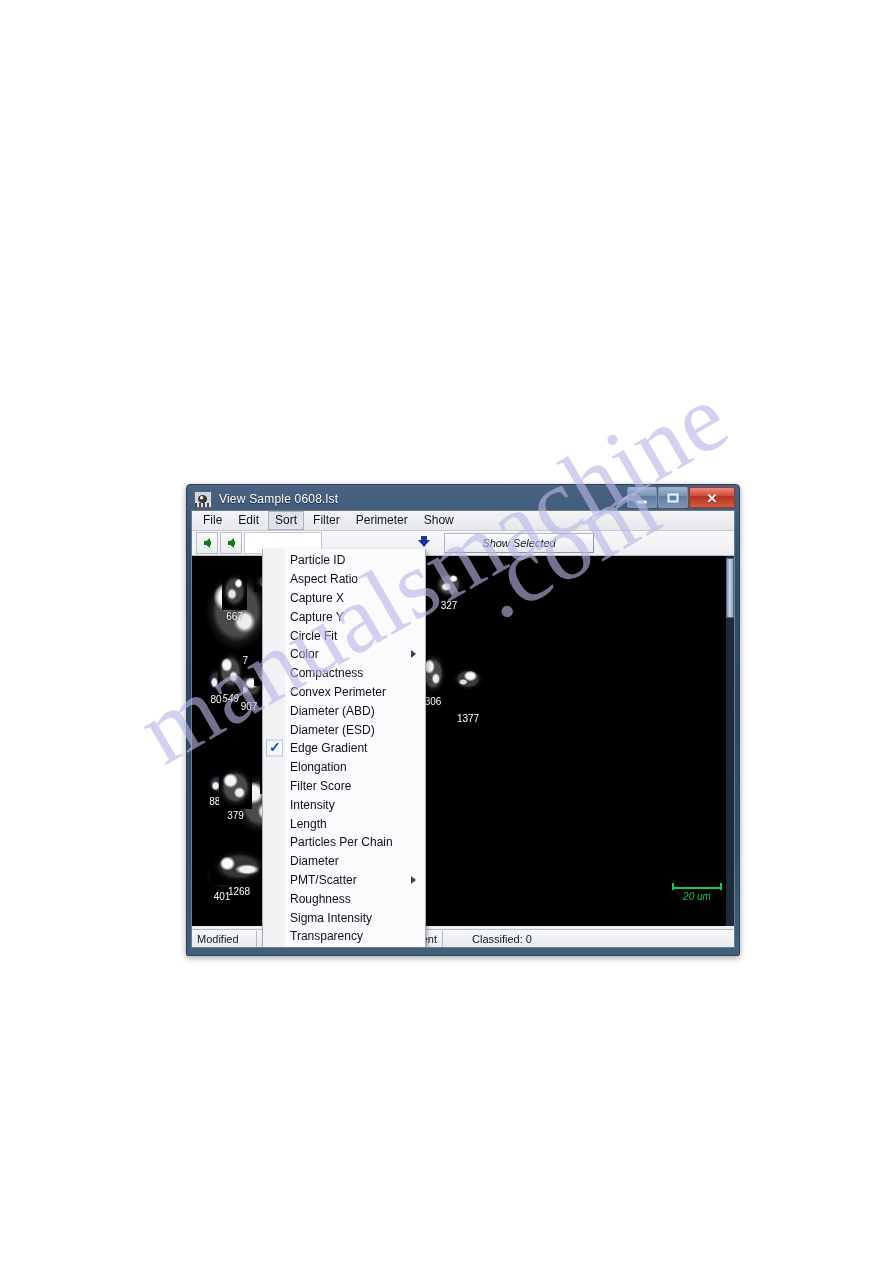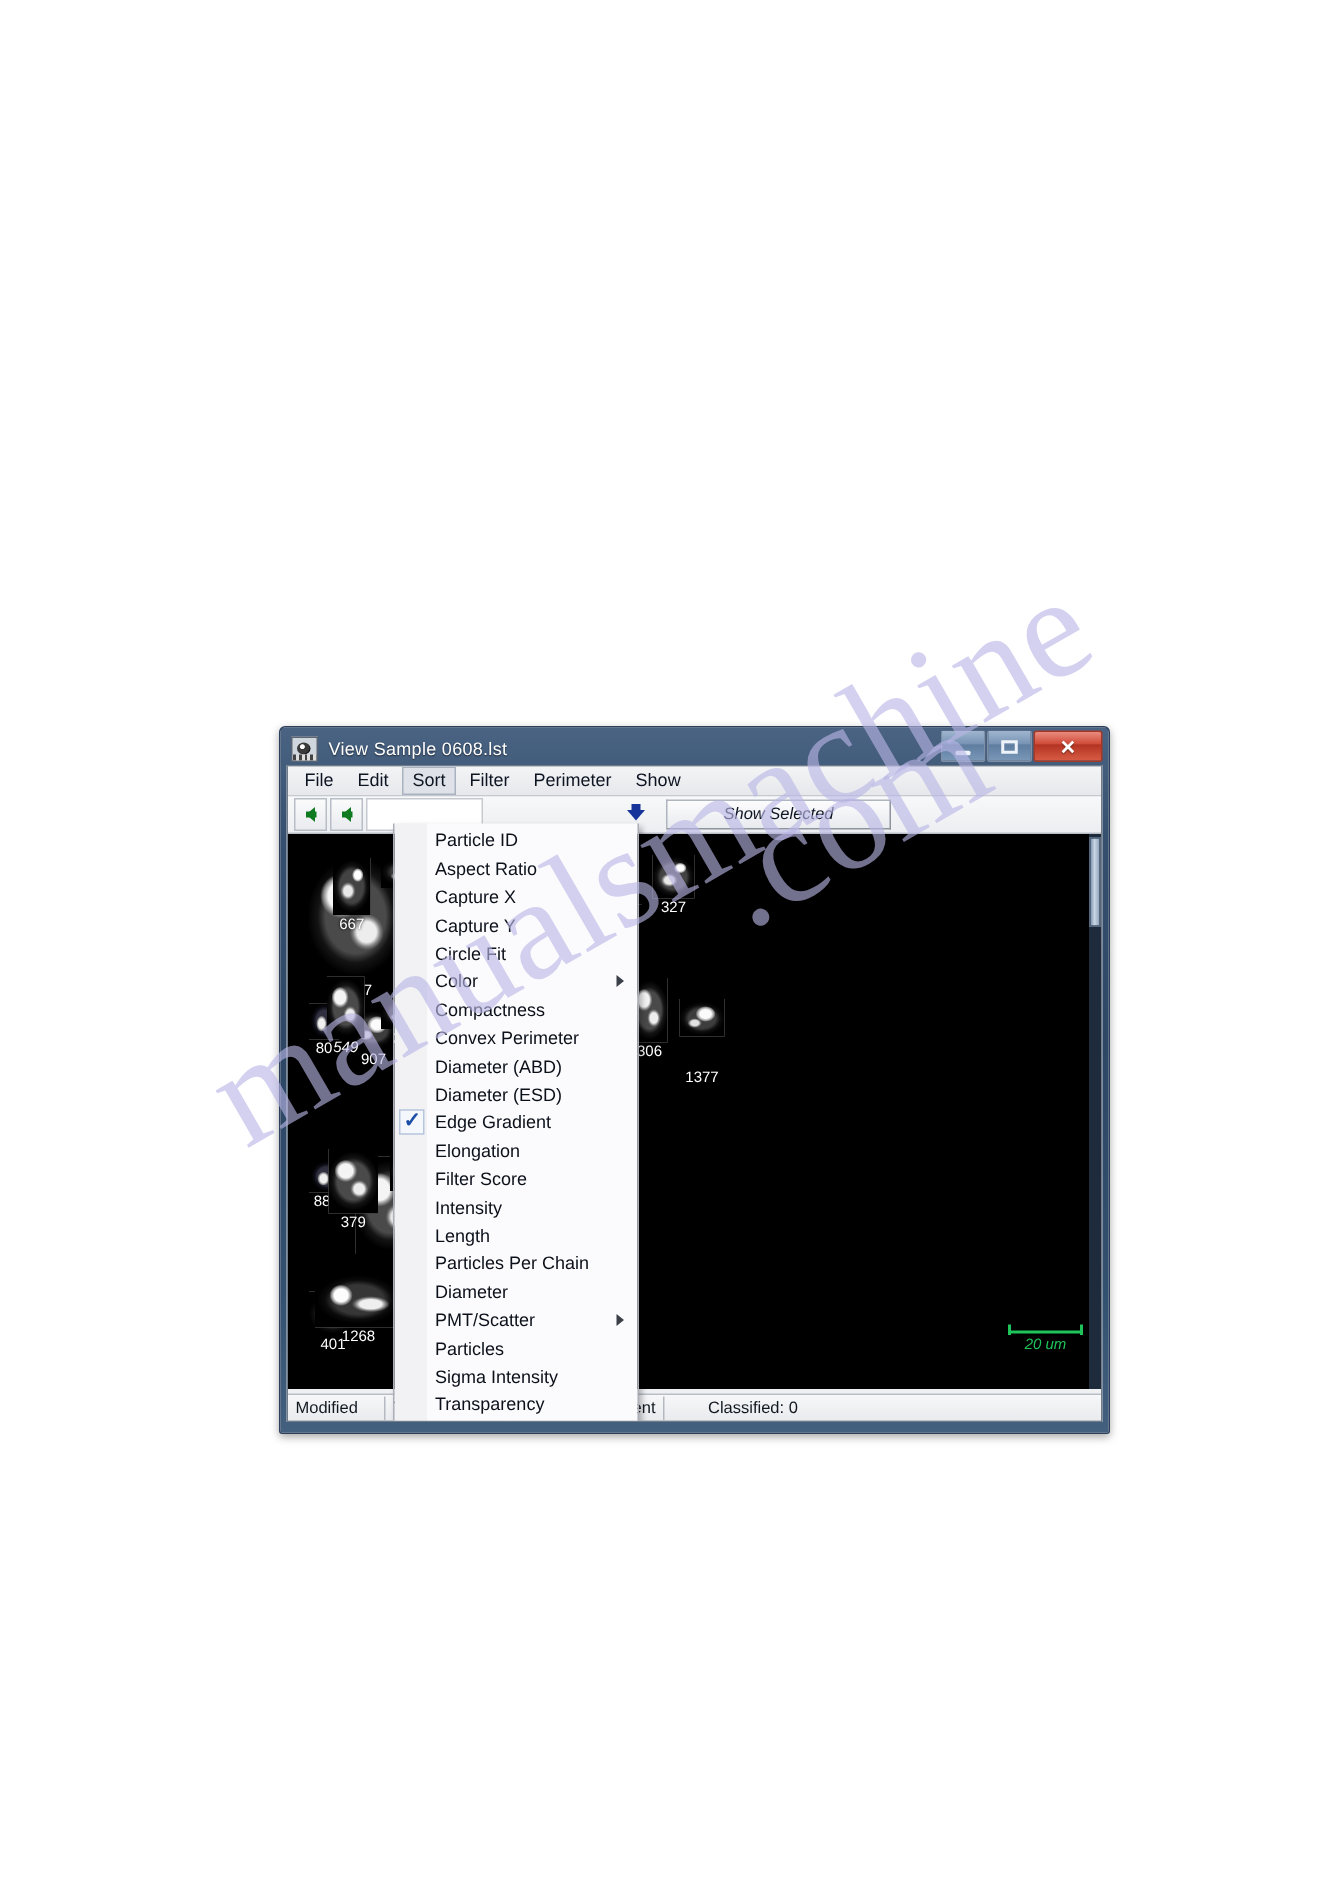--- a/index.html
+++ b/index.html
@@ -654,21 +654,21 @@
           <span>Particles Per Chain</span>
         </div>
         <div class="menu-item">
           <span>Diameter</span>
         </div>
         <div class="menu-item">
           <span>PMT/Scatter</span>
           <span class="sub-arrow"></span>
         </div>
         <div class="menu-item">
-          <span>Particles</span>
+          <span>Roughness</span>
         </div>
         <div class="menu-item">
           <span>Sigma Intensity</span>
         </div>
         <div class="menu-item">
           <span>Transparency</span>
         </div>
         <div class="menu-item"></div>
       </div>
 

